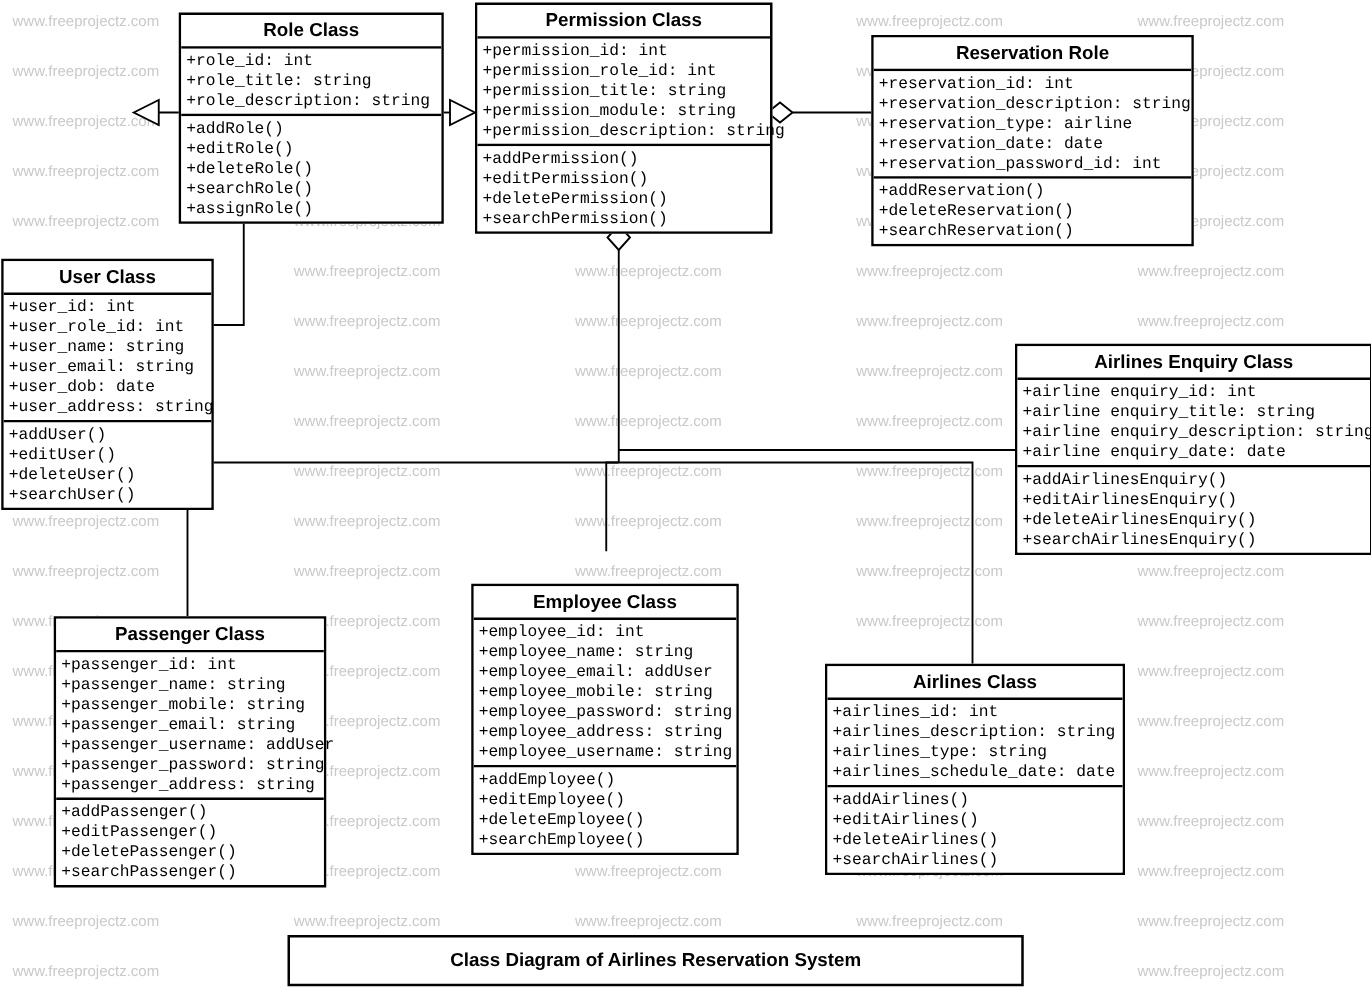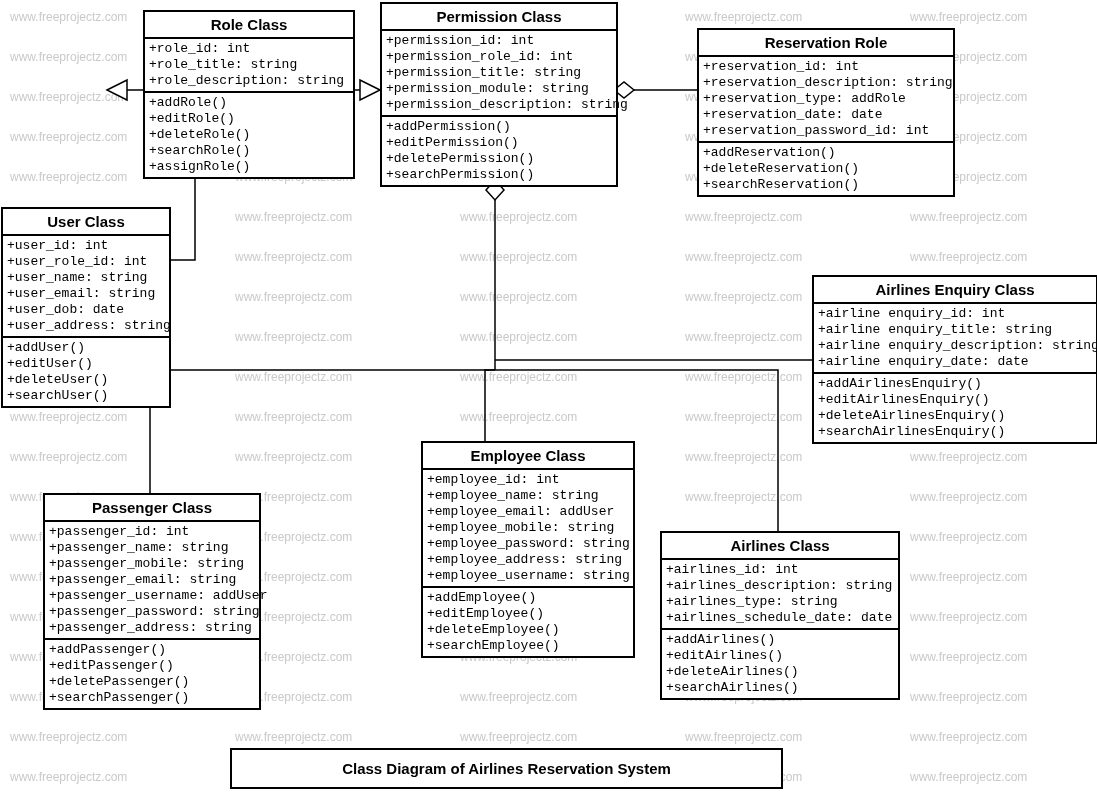--- a/index.html
+++ b/index.html
@@ -47,21 +47,21 @@
     line-height: 16px;
   }
   .title-box {
     position: absolute;
     border: 2px solid #000;
     background: #fff;
     font-family: Arial, sans-serif;
     font-weight: bold;
     font-size: 15px;
     text-align: center;
-    padding: 10px 12px;
+    padding: 10px 30px;
     z-index: 2;
   }
   svg.connectors {
     position: absolute;
     left: 0; top: 0;
     width: 1097px; height: 792px;
     z-index: 1;
   }
 </style>
 </head>
@@ -121,21 +121,21 @@
       <div class="class-line">+deletePermission()</div>
       <div class="class-line">+searchPermission()</div>
     </div>
 </div>
 
 <div class="class-box" style="left:697px; top:28px; width:254px;">
   <div class="class-title">Reservation Role</div>
   <div class="class-section">
       <div class="class-line">+reservation_id: int</div>
       <div class="class-line">+reservation_description: string</div>
-      <div class="class-line">+reservation_type: addRole</div>
+      <div class="class-line">+reservation_type: airline</div>
       <div class="class-line">+reservation_date: date</div>
       <div class="class-line">+reservation_password_id: int</div>
     </div>
   <div class="class-section">
       <div class="class-line">+addReservation()</div>
       <div class="class-line">+deleteReservation()</div>
       <div class="class-line">+searchReservation()</div>
     </div>
 </div>
 
@@ -166,21 +166,21 @@
       <div class="class-line">+airline enquiry_date: date</div>
     </div>
   <div class="class-section">
       <div class="class-line">+addAirlinesEnquiry()</div>
       <div class="class-line">+editAirlinesEnquiry()</div>
       <div class="class-line">+deleteAirlinesEnquiry()</div>
       <div class="class-line">+searchAirlinesEnquiry()</div>
     </div>
 </div>
 
-<div class="class-box" style="left:377px; top:441px; width:210px;margin-left:44px;">
+<div class="class-box" style="left:377px; top:467px; width:210px;">
   <div class="class-title">Employee Class</div>
   <div class="class-section">
       <div class="class-line">+employee_id: int</div>
       <div class="class-line">+employee_name: string</div>
       <div class="class-line">+employee_email: addUser</div>
       <div class="class-line">+employee_mobile: string</div>
       <div class="class-line">+employee_password: string</div>
       <div class="class-line">+employee_address: string</div>
       <div class="class-line">+employee_username: string</div>
     </div>

